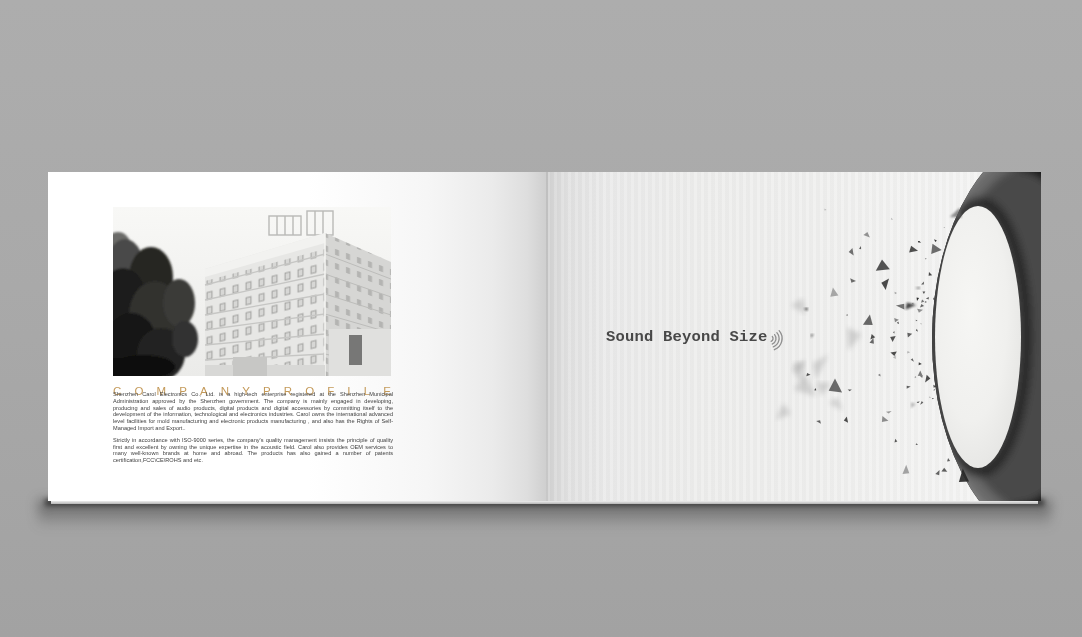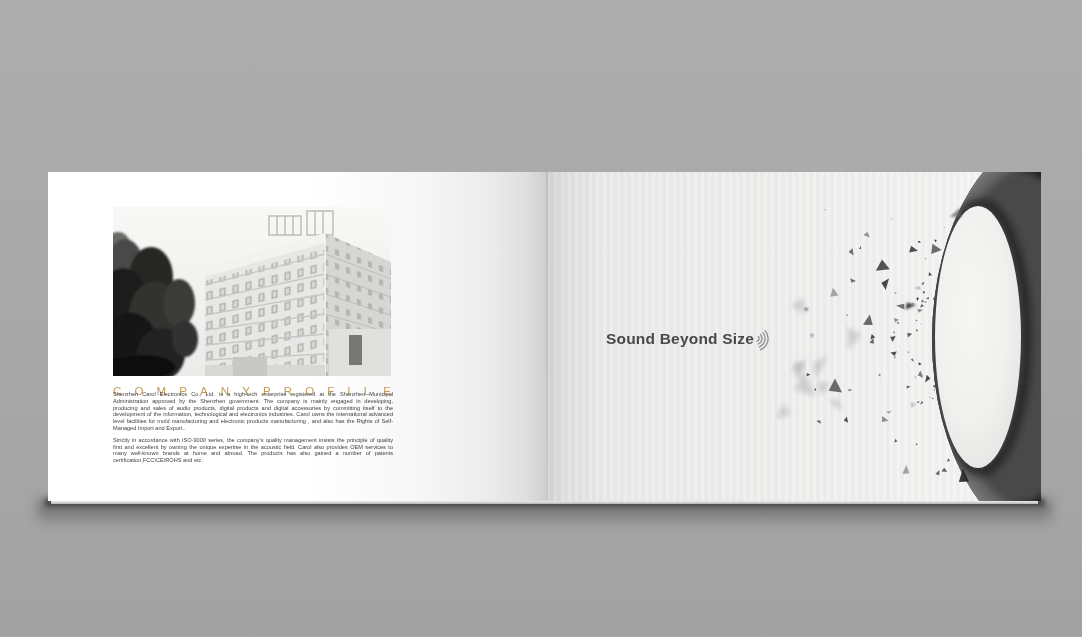--- a/index.html
+++ b/index.html
@@ -32,21 +32,21 @@
   .photo svg{display:block;width:100%;height:100%;}
   .heading{position:absolute;left:65px;top:205px;width:278px;display:flex;
     justify-content:space-between;font-size:11.5px;font-weight:400;line-height:13px;}
   .bodycopy{position:absolute;left:65px;top:219px;width:280px;}
   .bodycopy .scaled{width:400px;transform:scale(.7);transform-origin:0 0;
     font-size:8px;line-height:9.8px;color:#3e3e3e;text-align:justify;}
   .bodycopy p{margin:0;}
   .bodycopy p + p{margin-top:7px;}
   
   .speaker{position:absolute;left:0;top:0;width:494px;height:329px;}
-  .tagline-row{position:absolute;left:59px;top:154px;display:flex;align-items:center;}
+  .tagline-row{position:absolute;left:59px;top:154px;display:flex;align-items:flex-start;font-family:Liberation Mono, monospace;}
   .tagline{font-size:15.5px;font-weight:700;letter-spacing:.2px;color:#484848;line-height:22px;}
   .sound-icon{display:block;}
 </style>
 </head>
 <body>
 
 <div class="scene">
 
   <div class="shadow-soft"></div>
   <div class="shadow-line"></div>

